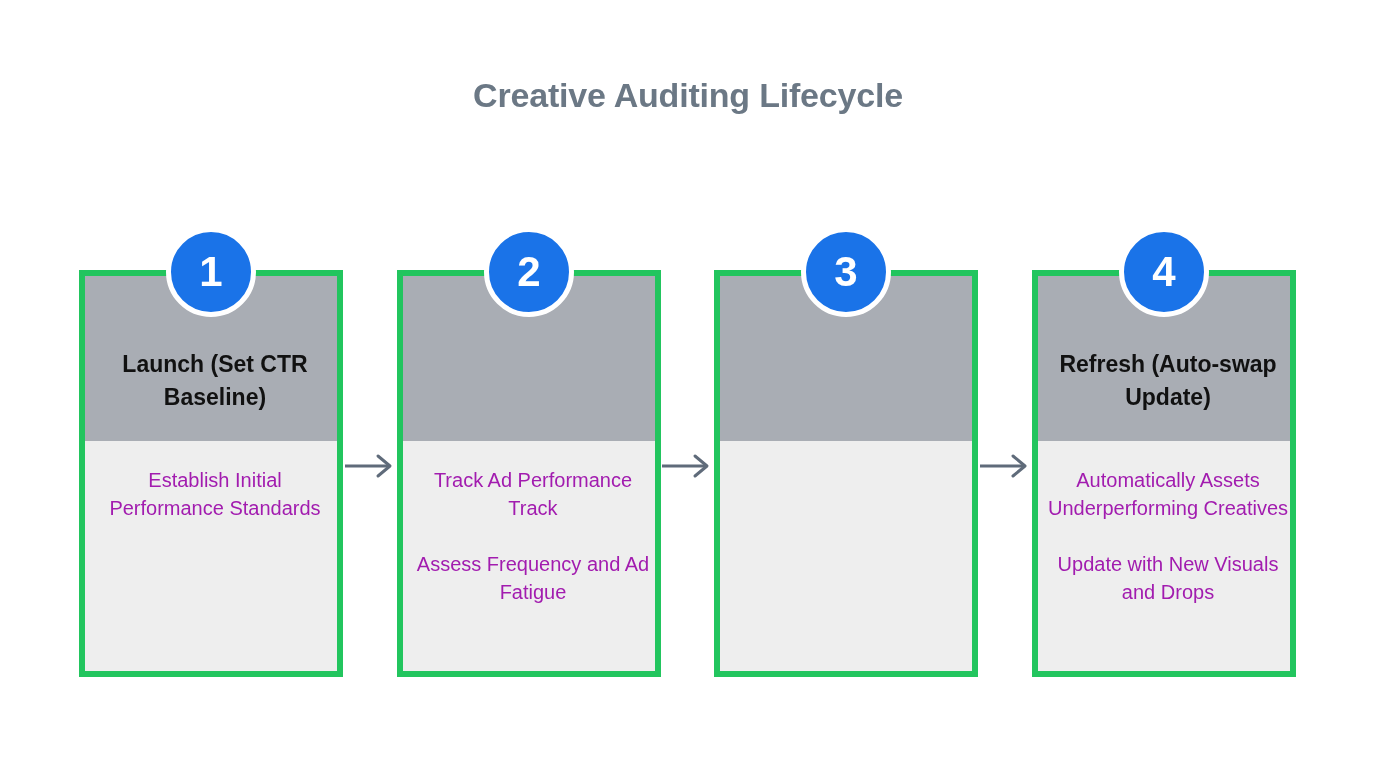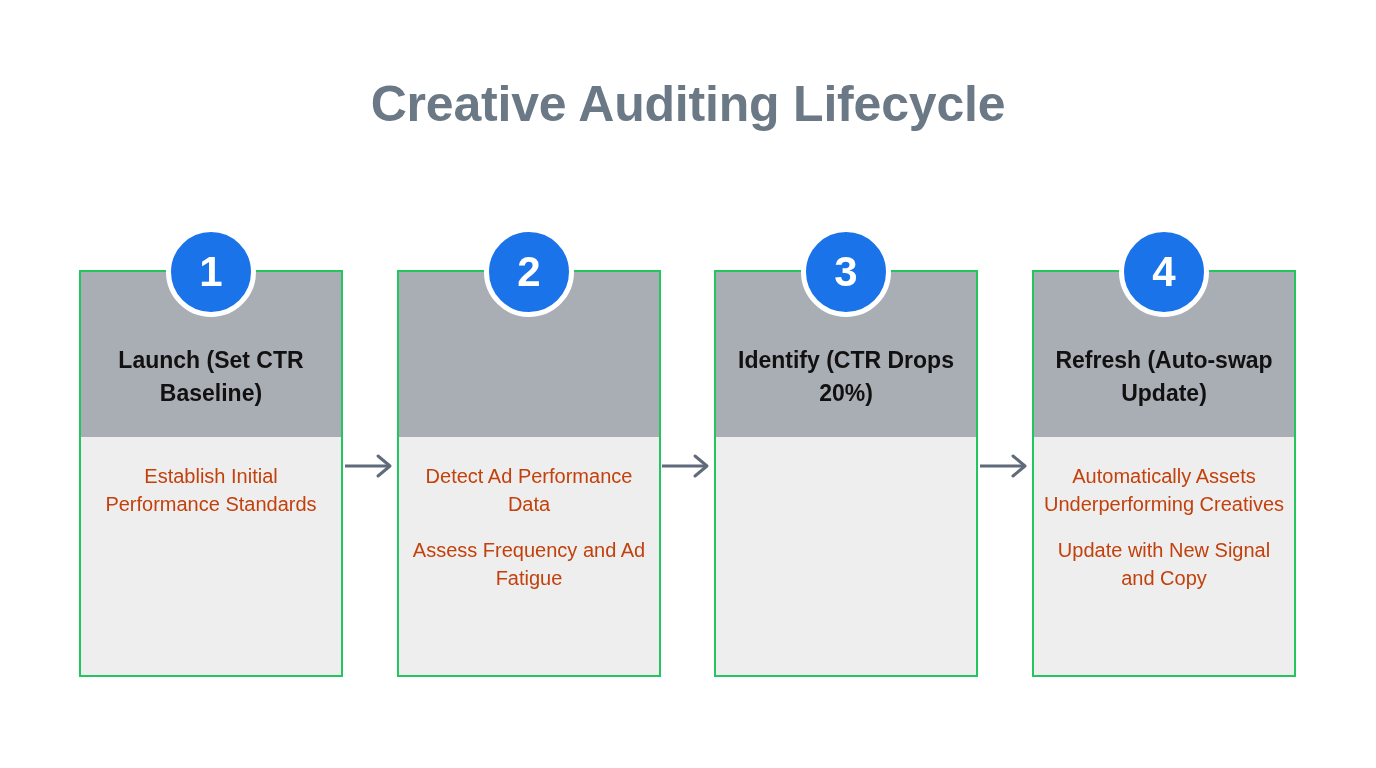--- a/index.html
+++ b/index.html
@@ -23,21 +23,21 @@
     background: #ffffff;
   }
 
   
   .page-title {
     position: absolute;
     left: 0;
     top: 76px;
     width: 1376px;
     text-align: center;
-    font-size: 50px;
+    font-size: 34px;
     font-weight: bold;
     color: #6b7885;
     letter-spacing: -0.2px;
     line-height: 1.12;
     white-space: nowrap;
   }
 
   
   .flow {
     position: absolute;
@@ -46,21 +46,21 @@
     width: 1376px;
     height: 768px;
   }
 
   .card {
     position: absolute;
     top: 270px;
     width: 264px;
     height: 407px;
     box-sizing: border-box;
-    border: 2px solid #22c55e;
+    border: 6px solid #22c55e;
     background: #eeeeee;
     overflow: hidden;
   }
 
   .card-head {
     position: absolute;
     left: 0;
     top: 0;
     width: 100%;
     height: 165px;
@@ -82,27 +82,27 @@
   }
 
   .card-body {
     position: absolute;
     left: 6px;
     top: 190px;
     width: 248px;
     text-align: center;
     font-size: 20px;
     font-weight: normal;
-    color: #c2410c;
+    color: #a21caf;
     line-height: 1.4;
     z-index: 2;
   }
 
   .card-body .para + .para {
-    margin-top: 18px;
+    margin-top: 28px;
   }
 
   
   .badge {
     position: absolute;
     top: 227px;
     width: 90px;
     height: 90px;
     border-radius: 50%;
     background: #1a73e8;
@@ -147,50 +147,49 @@
     <div class="arrow" style="left:345px;">
       <svg width="54" height="28" viewBox="0 0 54 28">
         <line x1="0" y1="14" x2="44" y2="14" stroke="#5f6b7a" stroke-width="3"></line>
         <polyline points="33,4 45,14 33,24" fill="none" stroke="#5f6b7a" stroke-width="3" stroke-linecap="round" stroke-linejoin="round"></polyline>
       </svg>
     </div>
 
     <div class="card" style="left:397px;">
       <div class="card-head"></div>
       <div class="card-body">
-        <div class="para">Detect Ad Performance Data</div>
+        <div class="para">Track Ad Performance Track</div>
         <div class="para">Assess Frequency and Ad Fatigue</div>
       </div>
     </div>
     <div class="badge" style="left:484px;">2</div>
 
     <div class="arrow" style="left:662px;">
       <svg width="54" height="28" viewBox="0 0 54 28">
         <line x1="0" y1="14" x2="44" y2="14" stroke="#5f6b7a" stroke-width="3"></line>
         <polyline points="33,4 45,14 33,24" fill="none" stroke="#5f6b7a" stroke-width="3" stroke-linecap="round" stroke-linejoin="round"></polyline>
       </svg>
     </div>
 
     <div class="card" style="left:714px;">
       <div class="card-head"></div>
-      <div class="card-title">Identify (CTR Drops 20%)</div>
     </div>
     <div class="badge" style="left:801px;">3</div>
 
     <div class="arrow" style="left:980px;">
       <svg width="54" height="28" viewBox="0 0 54 28">
         <line x1="0" y1="14" x2="44" y2="14" stroke="#5f6b7a" stroke-width="3"></line>
         <polyline points="33,4 45,14 33,24" fill="none" stroke="#5f6b7a" stroke-width="3" stroke-linecap="round" stroke-linejoin="round"></polyline>
       </svg>
     </div>
 
     <div class="card" style="left:1032px;">
       <div class="card-head"></div>
       <div class="card-title">Refresh (Auto-swap Update)</div>
       <div class="card-body">
         <div class="para">Automatically Assets Underperforming Creatives</div>
-        <div class="para">Update with New Signal and Copy</div>
+        <div class="para">Update with New Visuals and Drops</div>
       </div>
     </div>
     <div class="badge" style="left:1119px;">4</div>
 
   </div>
 </div>
 
 </body></html>

